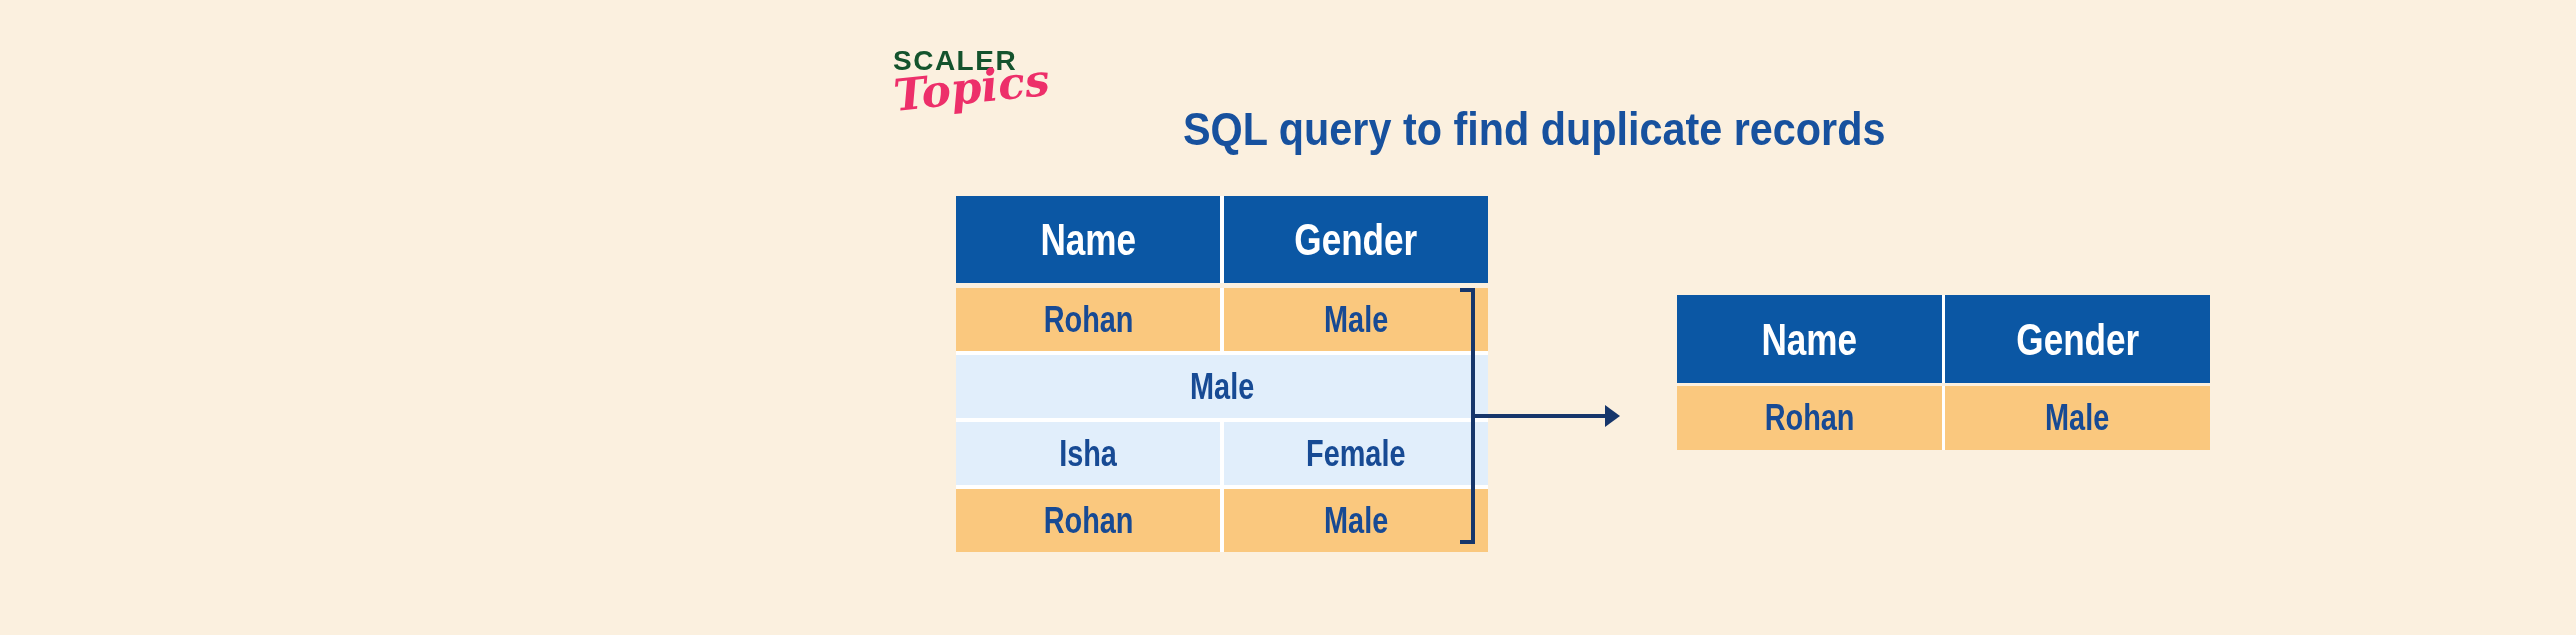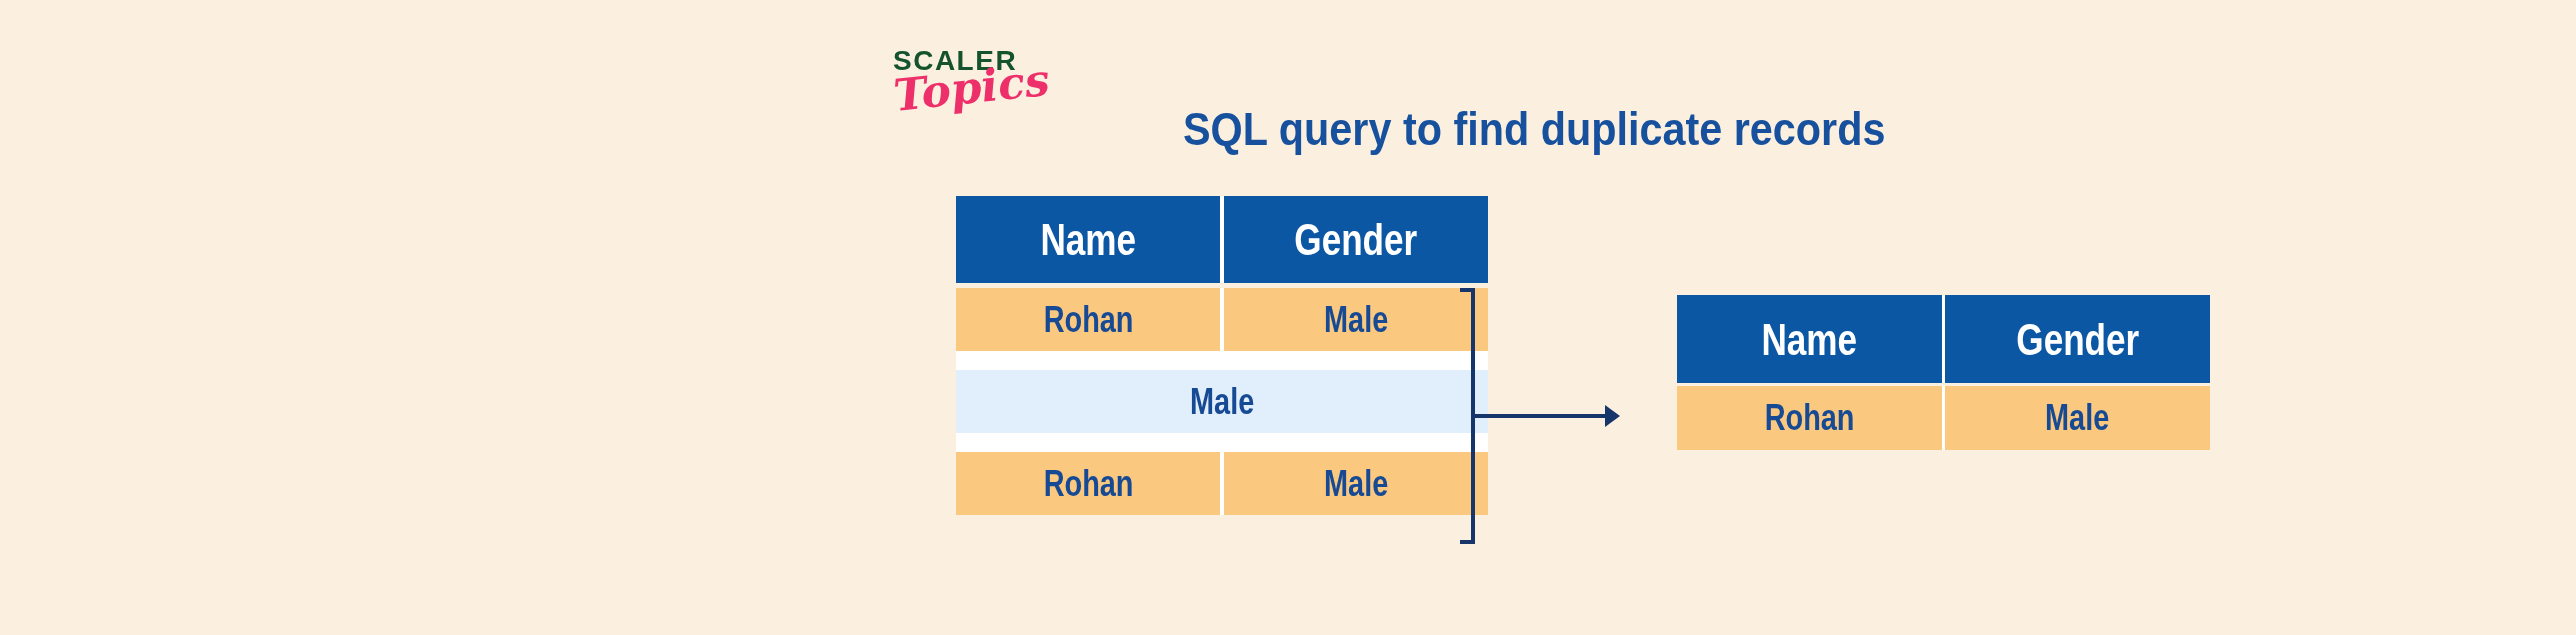--- a/index.html
+++ b/index.html
@@ -37,21 +37,21 @@
 
   
   .tbl { position: absolute; padding-left: 37px; }
   .tbl-src { left: 919px; top: 196px; width: 532px; }
   .tbl-res { left: 1640px; top: 295px; width: 533px; }
 
   .thead-row { display: flex; gap: 3.1px; background: #FFFFFF; }
   .tbl-src .thead-row { height: 87px; }
   .tbl-res .thead-row { height: 88px; }
 
-  .tbody { display: flex; flex-direction: column; row-gap: 19px; background: #FFFFFF; }
+  .tbody { display: flex; flex-direction: column; row-gap: 4px; background: #FFFFFF; }
   .tbl-src .tbody { margin-top: 4.6px; background: #FFFFFF; }
   .tbl-res .tbody { margin-top: 2.6px; }
 
   .trow { display: flex; gap: 3.1px; }
   .tbl-src .trow { height: 63px; }
   .tbl-res .trow { height: 64px; }
 
   .cell {
     flex: 1 1 0;
     display: flex; align-items: center; justify-content: center;
@@ -109,20 +109,28 @@
       </div>
       <div class="cell">
         <span class="cell-text">Male</span>
       </div>
     </div>
     <div class="trow row-norm">
       <div class="cell">
         <span class="cell-text">Male</span>
       </div>
     </div>
+    <div class="trow row-norm">
+      <div class="cell">
+        <span class="cell-text">Isha</span>
+      </div>
+      <div class="cell">
+        <span class="cell-text">Female</span>
+      </div>
+    </div>
     <div class="trow row-dup">
       <div class="cell">
         <span class="cell-text">Rohan</span>
       </div>
       <div class="cell">
         <span class="cell-text">Male</span>
       </div>
     </div>
   </div>
 </div>

